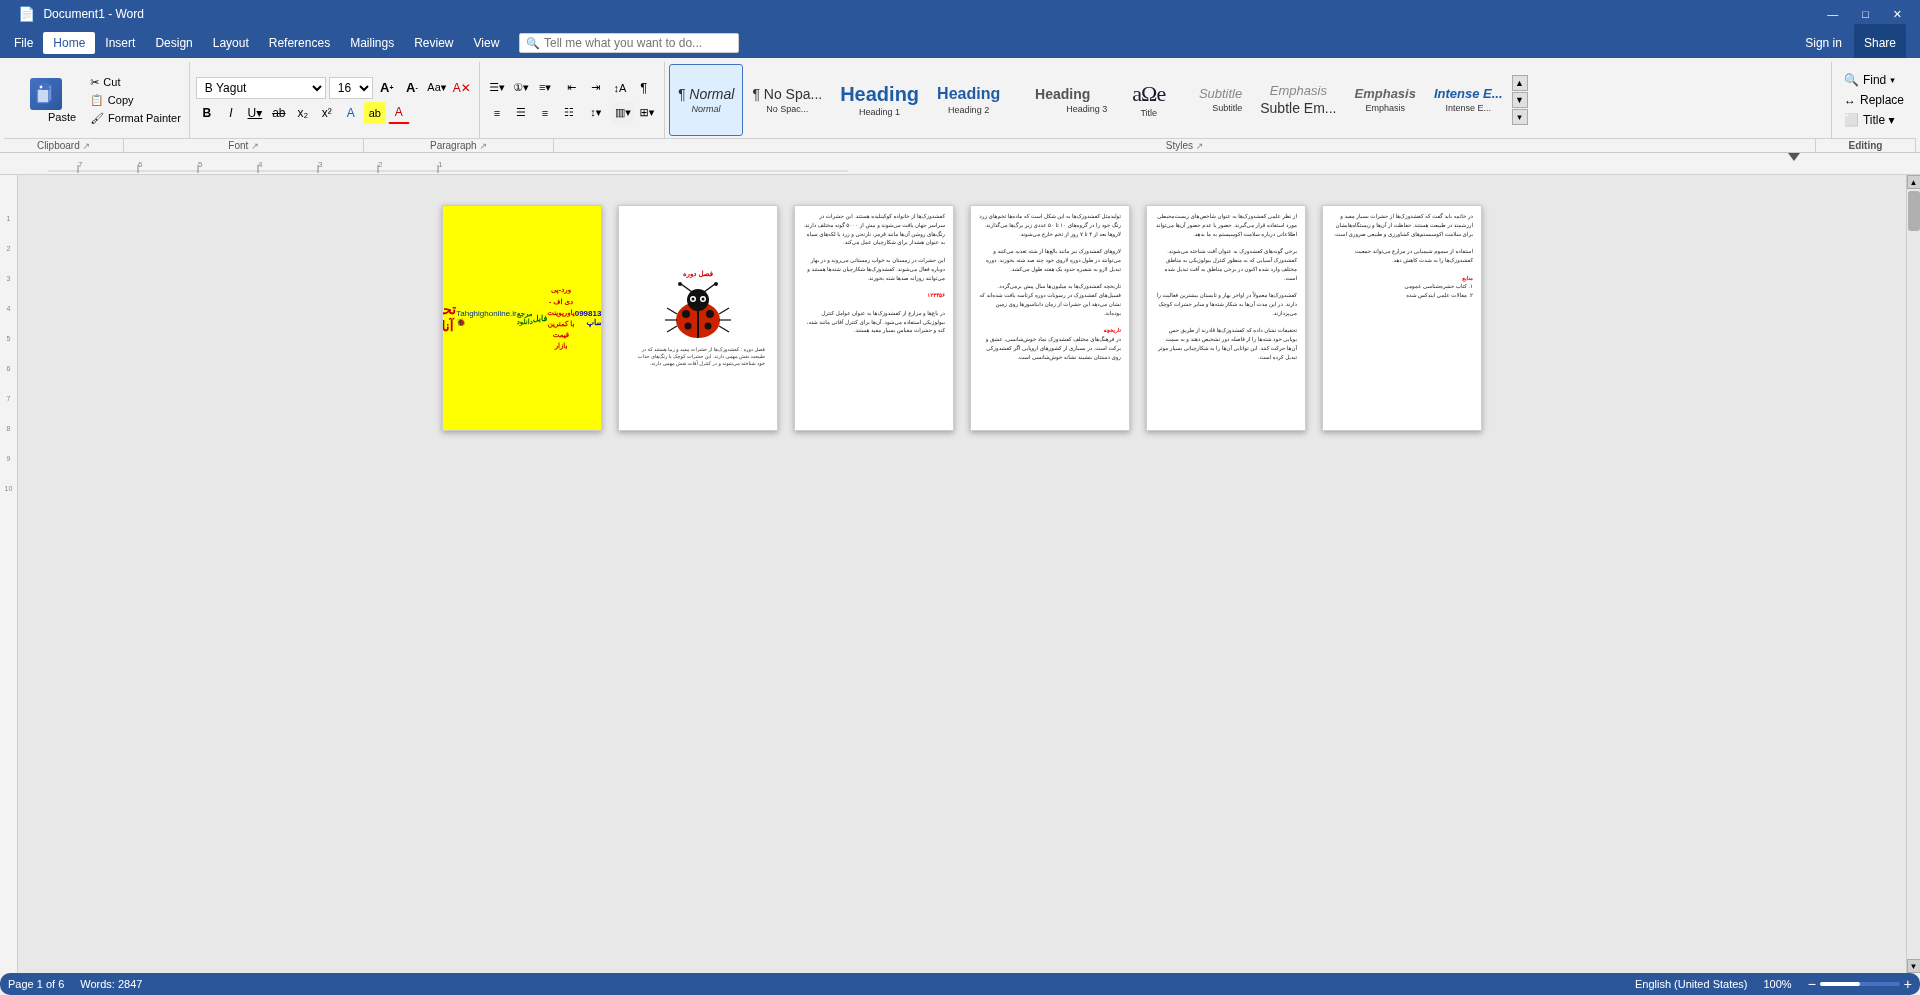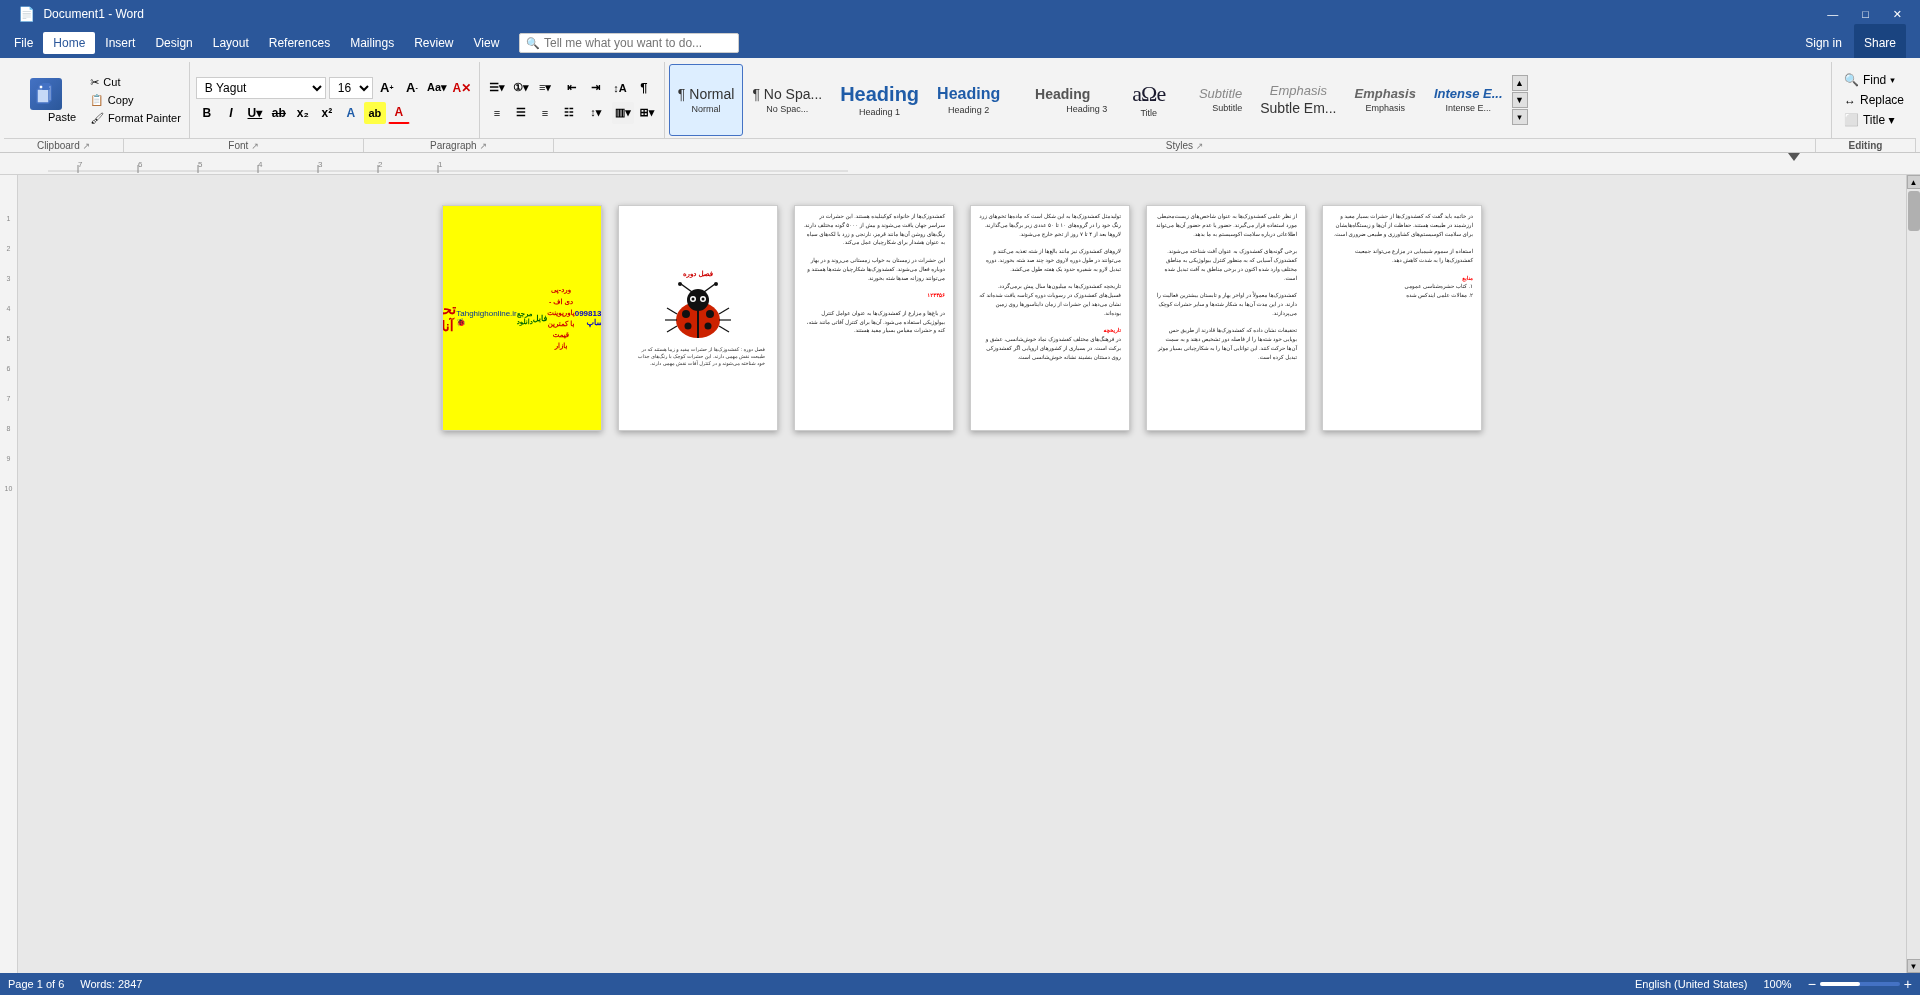--- a/index.html
+++ b/index.html
@@ -70,21 +70,21 @@
     }
     .font-size-selector {
       border: 1px solid #ccc; background: white;
       padding: 2px 4px; font-size: 12px;
       width: 44px; cursor: pointer;
     }
     .icon-btn {
       width: 22px; height: 22px;
       display: flex; align-items: center; justify-content: center;
       cursor: pointer; border-radius: 2px;
-      font-size: 12px; font-weight: bold;
+      font-size: 12px; font-weight: normal;
       border: 1px solid transparent;
     }
     .icon-btn.bold { font-weight: 900; }
     .icon-btn.italic { font-style: italic; }
     .icon-btn.underline { text-decoration: underline; }
     .style-item {
       display: flex; flex-direction: column;
       align-items: center; justify-content: center;
       padding: 4px 8px;
       cursor: pointer; border-radius: 3px;
@@ -259,21 +259,21 @@
     .tell-me-input {
       border: none; outline: none; font-size: 12px;
       width: 100%; color: #555;
     }
 
     
     .status-bar {
       height: 22px; background: #2b579a;
       display: flex; align-items: center;
       padding: 0 8px; gap: 16px;
-      font-size: 11px; color: white;
+      font-size: 11px; color: white; border-radius: 10px;
     }
   </style>
 </head>
 <body>
 
 <div class="layout-outer">
 
   <div class="title-bar">
     <div style="flex:1; display:flex; align-items:center; gap:8px; padding-left:8px;">
       <span style="font-size:14px;">📄</span>
@@ -384,21 +384,21 @@
           <div class="divider"></div>
           <div class="icon-btn" style="font-size:11px;">↕▾</div>
           <div class="divider"></div>
           <div class="icon-btn" style="font-size:11px; background:#f0f0f0;">▥▾</div>
           <div class="icon-btn" style="font-size:11px;">⊞▾</div>
         </div>
       </div>
 
       <div style="display:flex; align-items:center; border-right:1px solid #d0d0d0; padding:2px 4px; flex:1; overflow:hidden;">
 
-        <div class="style-item active" style="min-width:68px;">
+        <div class="style-item active" style="min-width:68px;font-style:italic;">
           <div class="style-preview" style="font-size:14px; color:#333;">¶ Normal</div>
           <div class="style-label" style="font-size:9px;">Normal</div>
         </div>
 
         <div class="style-item" style="min-width:72px;">
           <div class="style-preview" style="font-size:14px; color:#333;">¶ No Spa...</div>
           <div class="style-label" style="font-size:9px;">No Spac...</div>
         </div>
 
         <div class="style-item" style="min-width:72px;">

